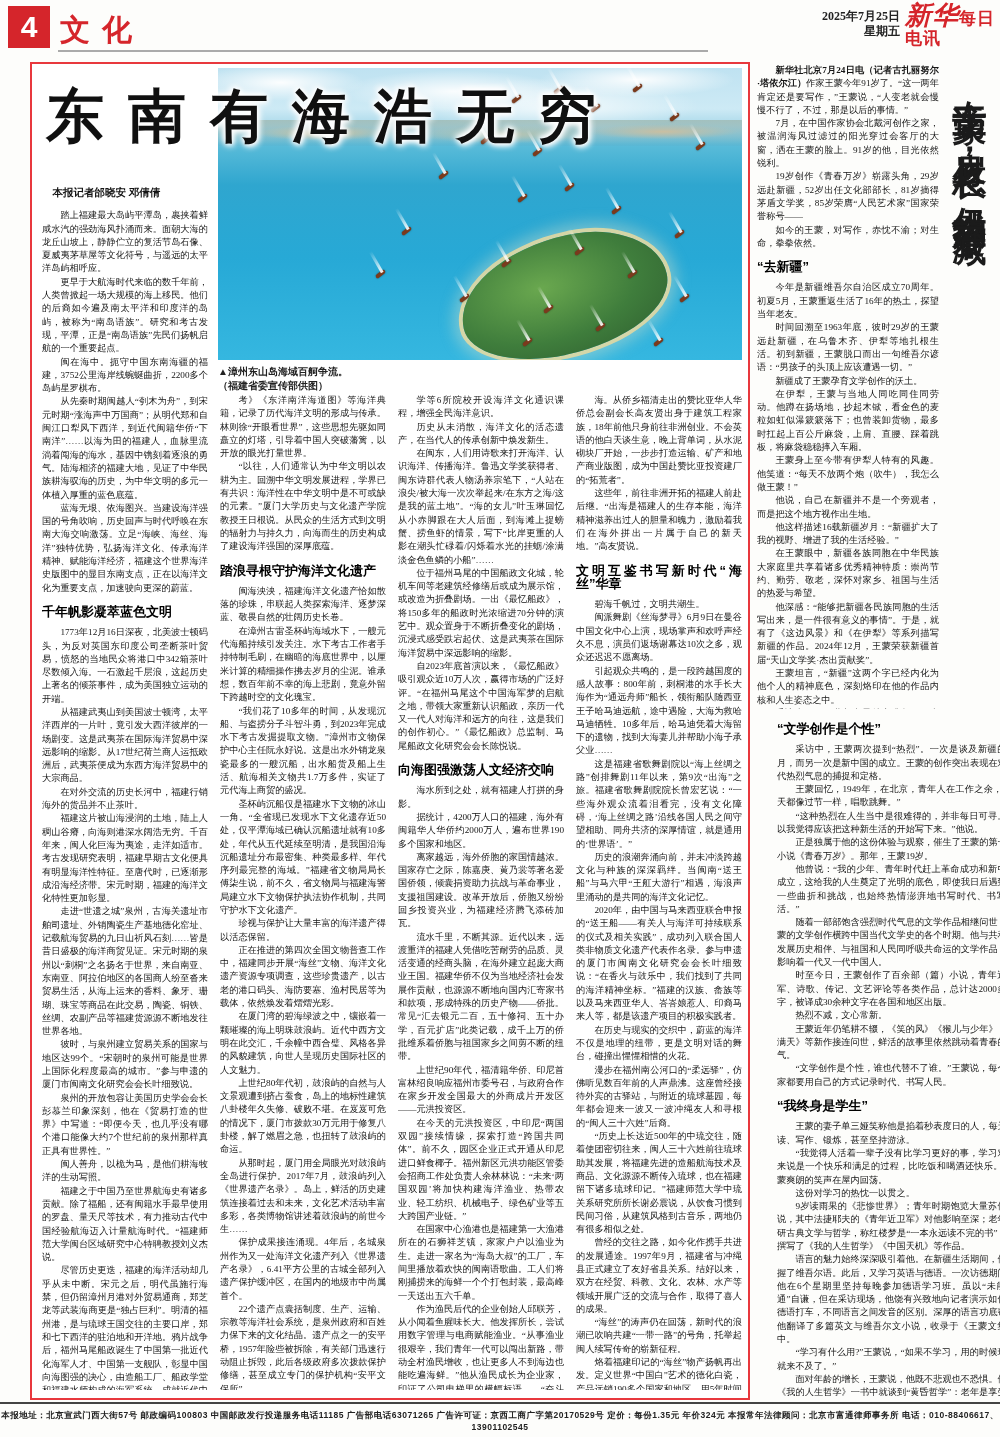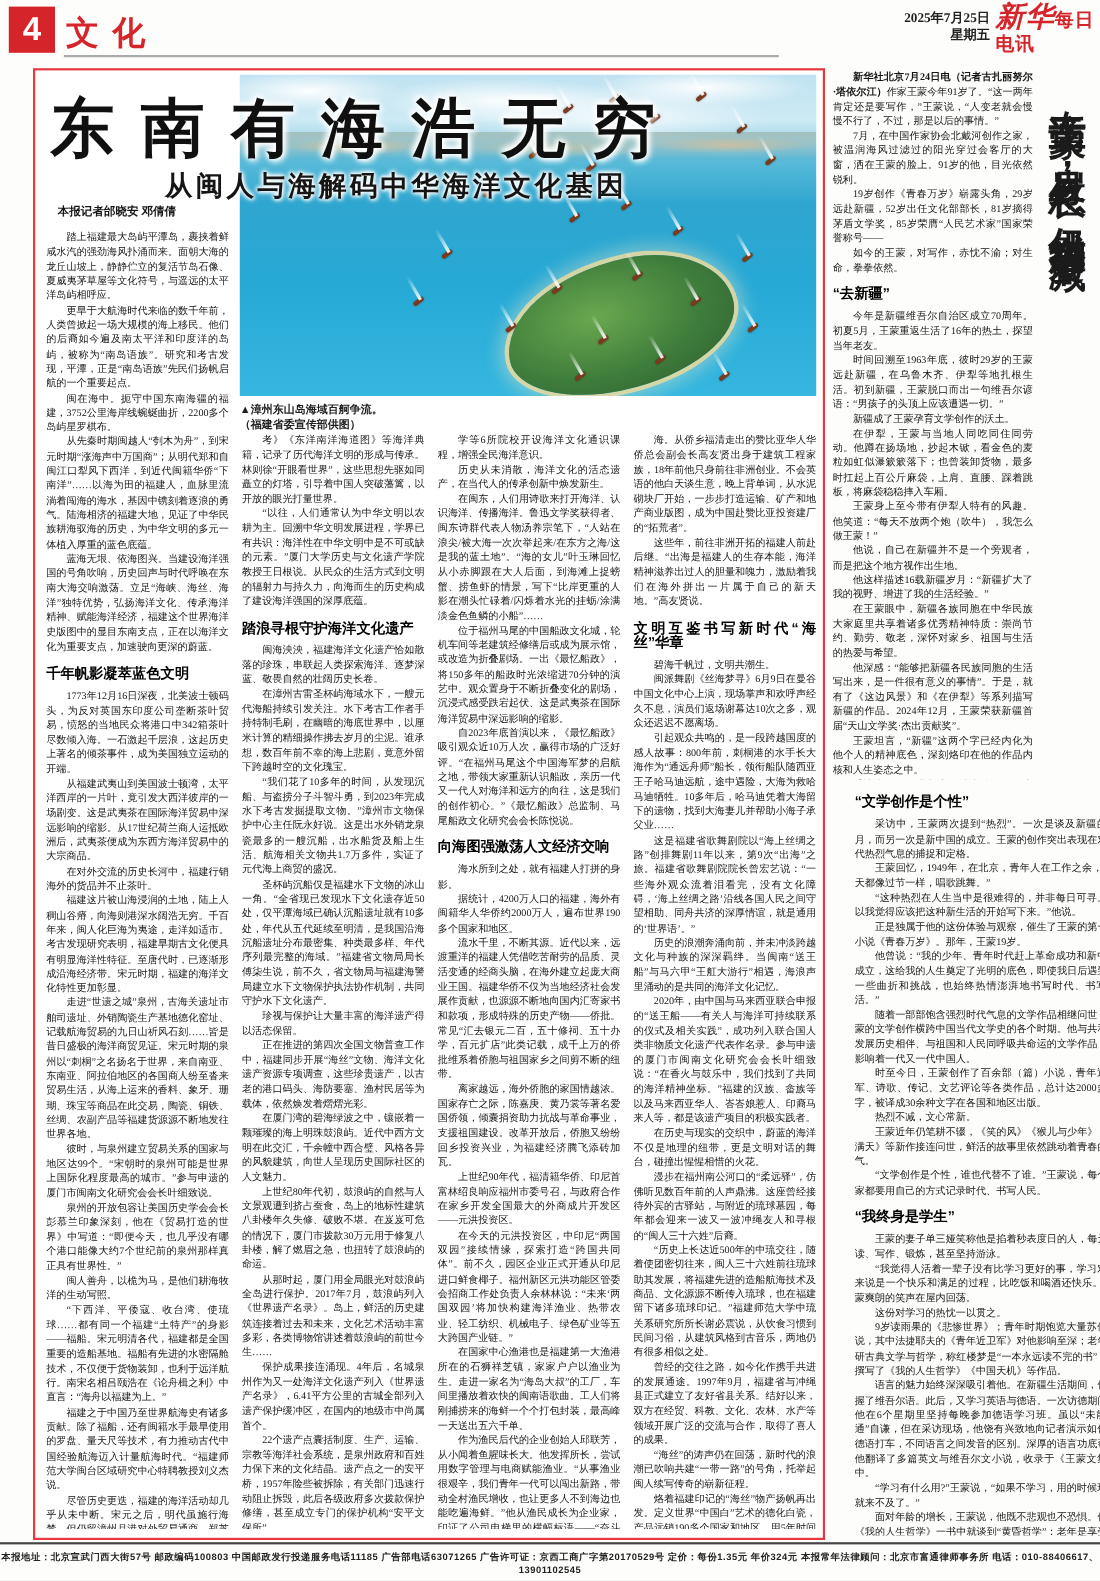--- a/index.html
+++ b/index.html
@@ -115,21 +115,20 @@
         <div class="boat" style="left: 88%; top: 78%;"></div>
         <div class="boat" style="left: 62%; top: 82%;"></div>
         <div class="boat" style="left: 46%; top: 78%;"></div>
         <div class="boat" style="left: 72%; top: 88%;"></div>
         <div class="boat" style="left: 58%; top: 93%;"></div>
         <div class="boat" style="left: 83%; top: 93%;"></div>
         <div class="boat" style="left: 35%; top: 55%;"></div>
         <div class="boat" style="left: 30%; top: 70%;"></div>
       </div>
     <div class="main-headline">东南有海浩无穷</div>
-    <div class="main-subheadline">从闽人与海解码中华海洋文化基因</div>
     <div class="caption-row">
       <span>▲漳州东山岛海域百舸争流。</span>
       <span>（福建省委宣传部供图）</span>
     </div>
 
     <div class="col col-1">
       <p class="byline">本报记者邰晓安 邓倩倩</p>
       <div>
           <p class="para">踏上福建最大岛屿平潭岛，裹挟着鲜咸水汽的强劲海风扑涌而来。面朝大海的龙丘山坡上，静静伫立的复活节岛石像、夏威夷茅草屋等文化符号，与遥远的太平洋岛屿相呼应。</p>
           <p class="para">更早于大航海时代来临的数千年前，人类曾掀起一场大规模的海上移民。他们的后裔如今遍及南太平洋和印度洋的岛屿，被称为“南岛语族”。研究和考古发现，平潭，正是“南岛语族”先民们扬帆启航的一个重要起点。</p>
@@ -138,21 +137,20 @@
           <p class="para">蓝海无垠、依海图兴。当建设海洋强国的号角吹响，历史回声与时代呼唤在东南大海交响激荡。立足“海峡、海丝、海洋”独特优势，弘扬海洋文化、传承海洋精神、赋能海洋经济，福建这个世界海洋史版图中的显目东南支点，正在以海洋文化为重要支点，加速驶向更深的蔚蓝。</p>
           <h3 class="sub-head">千年帆影凝萃蓝色文明</h3>
           <p class="para">1773年12月16日深夜，北美波士顿码头，为反对英国东印度公司垄断茶叶贸易，愤怒的当地民众将港口中342箱茶叶尽数倾入海。一石激起千层浪，这起历史上著名的倾茶事件，成为美国独立运动的开端。</p>
           <p class="para">从福建武夷山到美国波士顿湾，太平洋西岸的一片叶，竟引发大西洋彼岸的一场剧变。这是武夷茶在国际海洋贸易中深远影响的缩影。从17世纪荷兰商人运抵欧洲后，武夷茶便成为东西方海洋贸易中的大宗商品。</p>
           <p class="para">在对外交流的历史长河中，福建行销海外的货品并不止茶叶。</p>
           <p class="para">福建这片被山海浸润的土地，陆上人稠山谷瘠，向海则港深水阔浩无穷。千百年来，闽人化巨海为夷途，走洋如适市。考古发现研究表明，福建早期古文化便具有明显海洋性特征。至唐代时，已逐渐形成沿海经济带。宋元时期，福建的海洋文化特性更加彰显。</p>
           <p class="para">走进“世遗之城”泉州，古海关遗址市舶司遗址、外销陶瓷生产基地德化窑址、记载航海贸易的九日山祈风石刻……皆是昔日盛极的海洋商贸见证。宋元时期的泉州以“刺桐”之名扬名于世界，来自南亚、东南亚、阿拉伯地区的各国商人纷至沓来贸易生活，从海上运来的香料、象牙、珊瑚、珠宝等商品在此交易，陶瓷、铜铁、丝绸、农副产品等福建货源源不断地发往世界各地。</p>
           <p class="para">彼时，与泉州建立贸易关系的国家与地区达99个。“宋朝时的泉州可能是世界上国际化程度最高的城市。”参与申遗的厦门市闽南文化研究会会长叶细致说。</p>
           <p class="para">泉州的开放包容让美国历史学会会长彭慕兰印象深刻，他在《贸易打造的世界》中写道：“即便今天，也几乎没有哪个港口能像大约7个世纪前的泉州那样真正具有世界性。”</p>
           <p class="para">闽人善舟，以桅为马，是他们耕海牧洋的生动写照。</p>
-          <p class="para">“下西洋、平倭寇、收台湾、使琉球……都有同一个福建“土特产”的身影——福船。宋元明清各代，福建都是全国重要的造船基地。福船有先进的水密隔舱技术，不仅便于货物装卸，也利于远洋航行。南宋名相吕颐浩在《论舟楫之利》中直言：“海舟以福建为上。”</p>
           <p class="para">福建之于中国乃至世界航海史有诸多贡献。除了福船，还有闽籍水手最早使用的罗盘、量天尺等技术，有力推动古代中国经验航海迈入计量航海时代。“福建师范大学闽台区域研究中心特聘教授刘义杰说。</p>
           <p class="para">尽管历史更迭，福建的海洋活动却几乎从未中断。宋元之后，明代虽施行海禁，但仍留漳州月港对外贸易通商，郑芝龙等武装海商更是“独占巨利”。明清的福州港，是与琉球王国交往的主要口岸，郑和七下西洋的驻泊地和开洋地。鸦片战争后，福州马尾船政诞生了中国第一批近代化海军人才、中国第一支舰队，彰显中国向海图强的决心，由造船工厂、船政学堂和福建水师构成的海军系统，成就近代中国“无闽不成军”的传奇。</p>
         </div>
     </div>
     <div class="col col-2">
         <p class="para">考》《东洋南洋海道图》等海洋典籍，记录了历代海洋文明的形成与传承。林则徐“开眼看世界”，这些思想先驱如同矗立的灯塔，引导着中国人突破藩篱，以开放的眼光打量世界。</p>
         <p class="para">“以往，人们通常认为中华文明以农耕为主。回溯中华文明发展进程，学界已有共识：海洋性在中华文明中是不可或缺的元素。”厦门大学历史与文化遗产学院教授王日根说。从民众的生活方式到文明的辐射力与持久力，向海而生的历史构成了建设海洋强国的深厚底蕴。</p>
         <h3 class="sub-head">踏浪寻根守护海洋文化遗产</h3>
         <p class="para">闽海泱泱，福建海洋文化遗产恰如散落的珍珠，串联起人类探索海洋、逐梦深蓝、敬畏自然的壮阔历史长卷。</p>
         <p class="para">在漳州古雷圣杯屿海域水下，一艘元代海船持续引发关注。水下考古工作者手持特制毛刷，在幽暗的海底世界中，以厘米计算的精细操作拂去岁月的尘泥。谁承想，数百年前不幸的海上悲剧，竟意外留下跨越时空的文化瑰宝。</p>
@@ -168,22 +166,22 @@
       </div>
     <div class="col col-3">
         <p class="para">学等6所院校开设海洋文化通识课程，增强全民海洋意识。</p>
         <p class="para">历史从未消散，海洋文化的活态遗产，在当代人的传承创新中焕发新生。</p>
         <p class="para">在闽东，人们用诗歌来打开海洋、认识海洋、传播海洋。鲁迅文学奖获得者、闽东诗群代表人物汤养宗笔下，“人站在浪尖/被大海一次次举起来/在东方之海/这是我的蓝土地”。“海的女儿”叶玉琳回忆从小赤脚跟在大人后面，到海滩上捉螃蟹、捞鱼虾的情景，写下“比岸更重的人影在潮头忙碌着/闪烁着水光的挂蛎/涂满淡金色鱼鳞的小船”……</p>
         <p class="para">位于福州马尾的中国船政文化城，轮机车间等老建筑经修缮后或成为展示馆，或改造为折叠剧场。一出《最忆船政》，将150多年的船政时光浓缩进70分钟的演艺中。观众置身于不断折叠变化的剧场，沉浸式感受跌宕起伏、这是武夷茶在国际海洋贸易中深远影响的缩影。</p>
         <p class="para">自2023年底首演以来，《最忆船政》吸引观众近10万人次，赢得市场的广泛好评。“在福州马尾这个中国海军梦的启航之地，带领大家重新认识船政，亲历一代又一代人对海洋和远方的向往，这是我们的创作初心。”《最忆船政》总监制、马尾船政文化研究会会长陈悦说。</p>
         <h3 class="sub-head">向海图强激荡人文经济交响</h3>
         <p class="para">海水所到之处，就有福建人打拼的身影。</p>
         <p class="para">据统计，4200万人口的福建，海外有闽籍华人华侨约2000万人，遍布世界190多个国家和地区。</p>
+        <p class="para">离家越远，海外侨胞的家国情越浓。国家存亡之际，陈嘉庚、黄乃裳等著名爱国侨领，倾囊捐资助力抗战与革命事业，支援祖国建设。改革开放后，侨胞又纷纷回乡投资兴业，为福建经济腾飞添砖加瓦。</p>
         <p class="para">流水千里，不断其源。近代以来，远渡重洋的福建人凭借吃苦耐劳的品质、灵活变通的经商头脑，在海外建立起庞大商业王国。福建华侨不仅为当地经济社会发展作贡献，也源源不断地向国内汇寄家书和款项，形成特殊的历史产物——侨批。常见“汇去银元二百，五十修祠、五十办学，百元扩店”此类记载，成千上万的侨批维系着侨胞与祖国家乡之间剪不断的纽带。</p>
-        <p class="para">离家越远，海外侨胞的家国情越浓。国家存亡之际，陈嘉庚、黄乃裳等著名爱国侨领，倾囊捐资助力抗战与革命事业，支援祖国建设。改革开放后，侨胞又纷纷回乡投资兴业，为福建经济腾飞添砖加瓦。</p>
         <p class="para">上世纪90年代，福清籍华侨、印尼首富林绍良响应福州市委号召，与政府合作在家乡开发全国最大的外商成片开发区——元洪投资区。</p>
         <p class="para">在今天的元洪投资区，中印尼“两国双园”接续情缘，探索打造“跨国共同体”。前不久，园区企业正式开通从印尼进口鲜食椰子。福州新区元洪功能区管委会招商工作处负责人余林林说：“未来‘两国双园’将加快构建海洋渔业、热带农业、轻工纺织、机械电子、绿色矿业等五大跨国产业链。”</p>
         <p class="para">在国家中心渔港也是福建第一大渔港所在的石狮祥芝镇，家家户户以渔业为生。走进一家名为“海岛大叔”的工厂，车间里播放着欢快的闽南语歌曲。工人们将刚捕捞来的海鲜一个个打包封装，最高峰一天送出五六千单。</p>
         <p class="para">作为渔民后代的企业创始人邱联芳，从小闻着鱼腥味长大。他发挥所长，尝试用数字管理与电商赋能渔业。“从事渔业很艰辛，我们青年一代可以闯出新路，带动全村渔民增收，也让更多人不到海边也能吃遍海鲜。”他从渔民成长为企业家，印证了公司电梯里的横幅标语——“奋斗才会精彩”。</p>
       </div>
     <div class="col col-4">
         <p class="para">海。从侨乡福清走出的赞比亚华人华侨总会副会长高友贤出身于建筑工程家族，18年前他只身前往非洲创业。不会英语的他白天谈生意，晚上背单词，从水泥砌块厂开始，一步步打造运输、矿产和地产商业版图，成为中国赴赞比亚投资建厂的“拓荒者”。</p>
         <p class="para">这些年，前往非洲开拓的福建人前赴后继。“出海是福建人的生存本能，海洋精神滋养出过人的胆量和魄力，激励着我们在海外拼出一片属于自己的新天地。”高友贤说。</p>
         <h3 class="sub-head">文明互鉴书写新时代“海丝”华章</h3>
         <p class="para">碧海千帆过，文明共潮生。</p>

